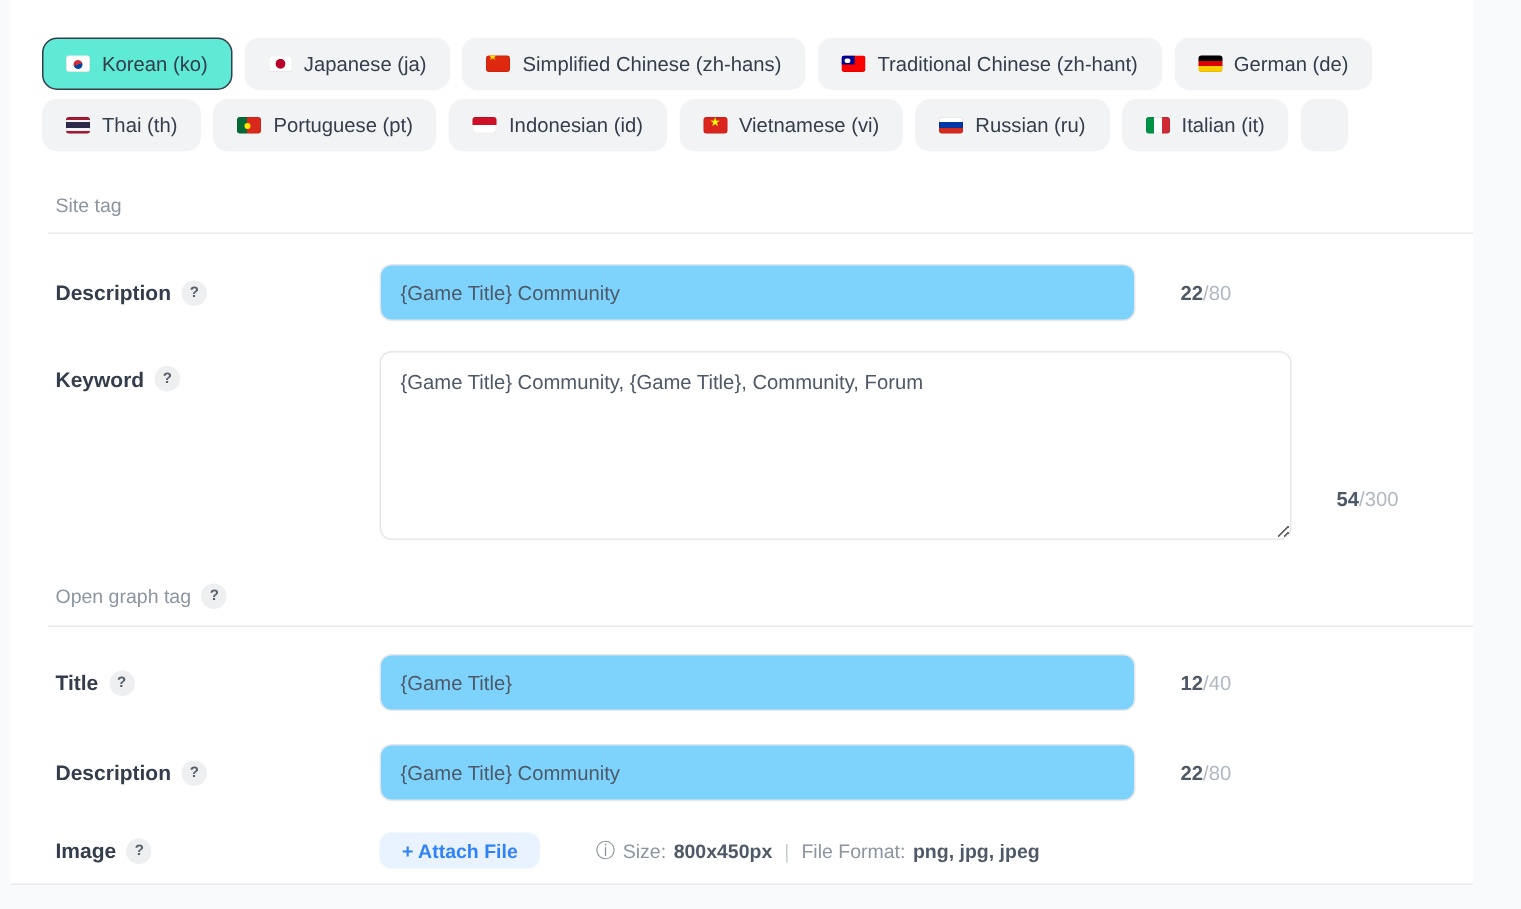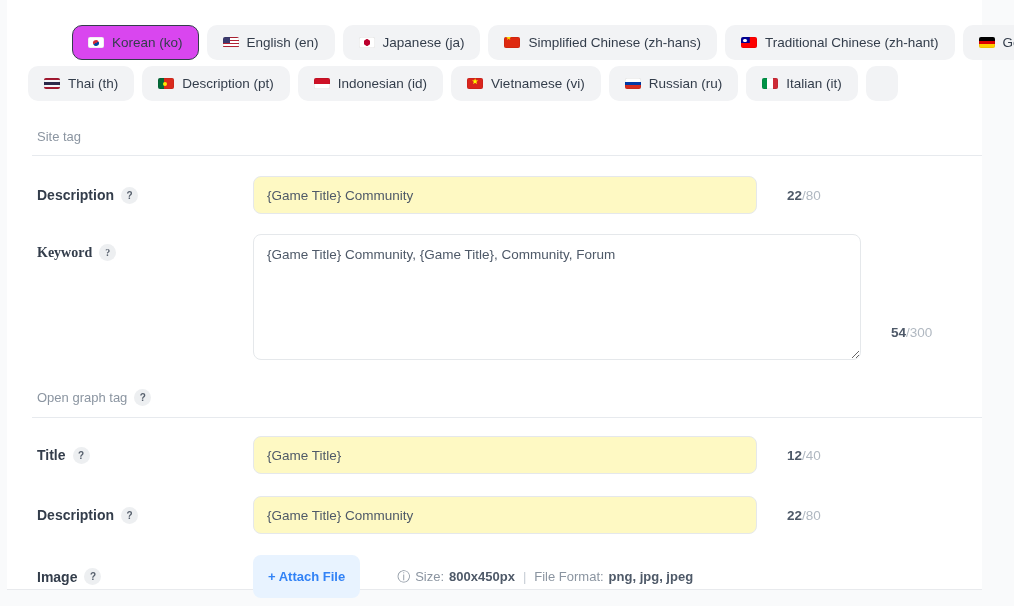--- a/index.html
+++ b/index.html
@@ -17,21 +17,21 @@
   }
   
   .lang-row { display:flex; gap:8px; margin-bottom:6px; }
   .lang-btn {
     display:inline-flex; align-items:center; gap:8px;
     height:35px; padding:0 15px; border-radius:10px;
     background:#f2f3f5; border:1.5px solid transparent;
     font-family:inherit; font-size:13.5px; color:#333d4b; cursor:pointer;
     white-space:nowrap;
   }
-  .lang-btn.selected { background:#d946ef; border-color:#333d4b;margin-left:44px; }
+  .lang-btn.selected { background:#5eead4; border-color:#333d4b; }
   
   .flag { width:16px; height:11px; display:inline-block; position:relative;
           border-radius:2px; overflow:hidden; flex:none;
           box-shadow:inset 0 0 0 0.5px rgba(0,0,0,.12); }
   .flag-kr { background:#fff; }
   .flag-kr::after { content:''; position:absolute; left:5px; top:2.5px; width:6px; height:6px;
           border-radius:50%; background:linear-gradient(180deg,#cd2e3a 50%,#0047a0 50%); transform:rotate(-20deg); }
   .flag-us { background:
       linear-gradient(#3c3b6e,#3c3b6e) left top/45% 55% no-repeat,
       repeating-linear-gradient(to bottom,#b22234 0 1.5px,#fff 1.5px 3px); }
@@ -52,42 +52,42 @@
   .flag-it { background:linear-gradient(to right,#009246 0 33%,#fff 33% 66%,#ce2b37 66%); }
   
   .section-head { margin:28px 0 0 9px; display:flex; align-items:center; gap:7px; }
   .section-title { font-size:13px; color:#8b95a1; }
   .divider { height:1px; background:#e7eaee; margin-top:11px; margin-left:4px; }
   
   .form-row { display:flex; align-items:center; margin-top:20px; padding-left:9px;gap:20px; }
   .form-row.top { align-items:flex-start; }
   .row-label { width:196px; flex:none; display:flex; align-items:center; gap:7px;
                font-size:14px; font-weight:bold; color:#333d4b; }
-  .form-row.top .row-label { margin-top:10px;font-family:Liberation Serif, serif; }
+  .form-row.top .row-label { margin-top:10px; }
   .help {
     width:17px; height:17px; border-radius:50%; background:#edeff1; color:#57606d;
     font-size:10px; font-weight:bold; display:inline-flex; align-items:center; justify-content:center;
     cursor:pointer; flex:none;
   }
   .text-input {
     width:504px; height:38px; border:1px solid #e5e8eb; border-radius:8px;
-    padding:0 13px; font-family:inherit; font-size:13.5px; color:#4e5968; background:#fef9c3;
+    padding:0 13px; font-family:inherit; font-size:13.5px; color:#4e5968; background:#7dd3fc;
     outline:none;
   }
   .textarea {
     width:608px; height:126px; border:1px solid #e5e8eb; border-radius:8px;
     padding:10px 13px; font-family:inherit; font-size:13.5px; color:#4e5968; background:#fff;
     outline:none; resize:both; line-height:1.45;
   }
   .counter { margin-left:10px; font-size:13.5px; color:#b0b8c1; white-space:nowrap; }
   .counter b { color:#4e5968; font-weight:bold; }
   .counter.bottom { align-self:flex-end; margin-bottom:20px; }
   
   .attach-btn {
-    height:43px; padding:0 15px; border:none; border-radius:8px;
+    height:24px; padding:0 15px; border:none; border-radius:8px;
     background:#e8f3ff; color:#3182f6; font-family:inherit; font-size:13px; font-weight:bold;
     cursor:pointer; display:inline-flex; align-items:center; gap:4px;
   }
   .img-info { display:flex; align-items:center; gap:5px; margin-left:17px;
               font-size:13px; color:#8b95a1; }
   .img-info .strong { color:#4e5968; font-weight:bold; }
   .img-info .sep { color:#c6cdd5; margin:0 3px; }
   .info-icon { font-size:13px; color:#8b95a1; font-style:normal; }
 </style>
 </head>
@@ -95,24 +95,20 @@
 
 <div class="card">
 
   <div>
     <div class="lang-row">
         <button class="lang-btn selected">
           <span class="flag flag-kr"></span>
           <span>Korean (ko)</span>
         </button>
         <button class="lang-btn">
-          <span class="flag flag-us"></span>
-          <span>English (en)</span>
-        </button>
-        <button class="lang-btn">
           <span class="flag flag-jp"></span>
           <span>Japanese (ja)</span>
         </button>
         <button class="lang-btn">
           <span class="flag flag-cn"></span>
           <span>Simplified Chinese (zh-hans)</span>
         </button>
         <button class="lang-btn">
           <span class="flag flag-tw"></span>
           <span>Traditional Chinese (zh-hant)</span>
@@ -122,21 +118,21 @@
           <span>German (de)</span>
         </button>
       </div>
     <div class="lang-row">
         <button class="lang-btn">
           <span class="flag flag-th"></span>
           <span>Thai (th)</span>
         </button>
         <button class="lang-btn">
           <span class="flag flag-pt"></span>
-          <span>Description (pt)</span>
+          <span>Portuguese (pt)</span>
         </button>
         <button class="lang-btn">
           <span class="flag flag-id"></span>
           <span>Indonesian (id)</span>
         </button>
         <button class="lang-btn">
           <span class="flag flag-vn"></span>
           <span>Vietnamese (vi)</span>
         </button>
         <button class="lang-btn">

